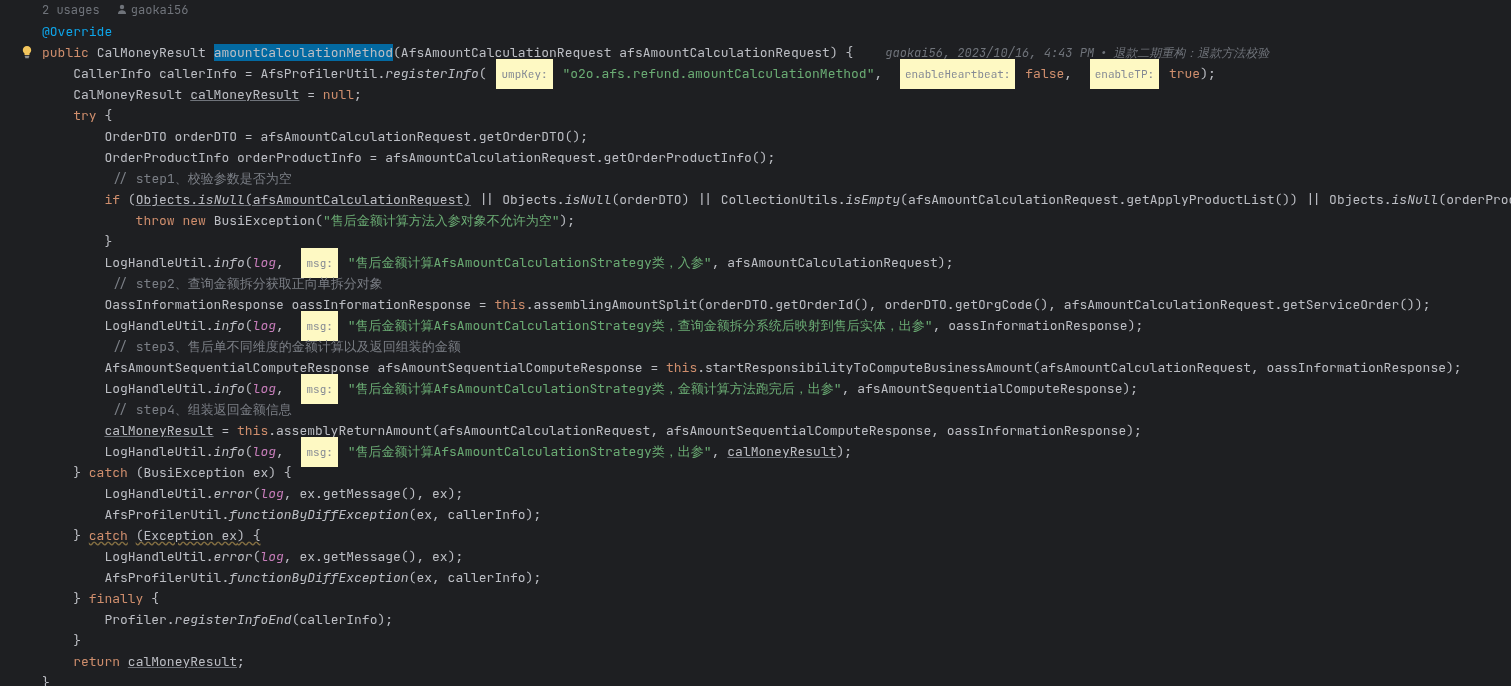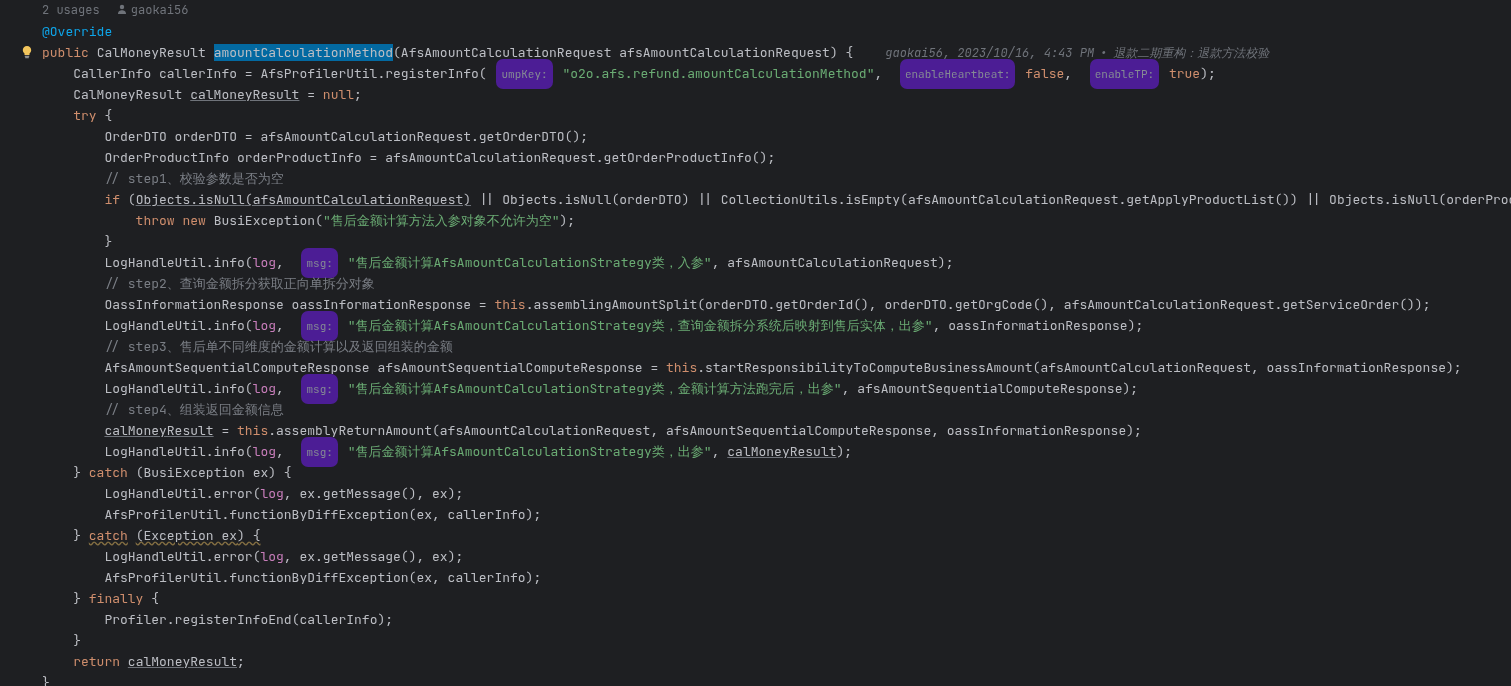--- a/index.html
+++ b/index.html
@@ -55,40 +55,40 @@
     }
     .code-line {
       height: 21px;
       line-height: 21px;
     }
     .kw-annotation { color: #0ea5e9; }
     .kw { color: #cf8e6d; }
     .type { color: #bcbec4; }
     .method-name-decl { color: #bcbec4; background: #0369a1; }
     .param-hint {
-      background: #4c1d95;
+      background: #fef9c3;
       color: #858a94;
-      border-radius: 7px;
+      border-radius: 0;
       padding: 8px 5px;
       font-size: 11px;
       margin: 0 2px;
     }
     .string { color: #6aab73; }
-    .comment { color: #7a7e85; }
+    .comment { color: #7a7e85; margin-left: 8px; }
     .underline { text-decoration: underline; text-decoration-style: solid; text-decoration-color: #6f737a; }
     .wavy-underline { text-decoration: underline; text-decoration-style: wavy; text-decoration-color: #857042; }
     .inlay-author {
       color: #6f737a;
       font-style: italic;
       margin-left: 32px;
       font-size: 12px;
     }
     .dot-sep { color: #6f737a; margin: 0 6px; }
-    .italic { }
-    .field-ref { color: #c77dba; }
+    .italic { font-style: italic; }
+    .field-ref { color: #c77dba; font-style: italic; }
   </style>
 </head>
 <body>
 
 <div class="gutter">
   <div class="bulb-icon">
     <svg width="14" height="14" viewBox="0 0 14 14">
       <path d="M7 1 C4.5 1 2.8 2.8 2.8 5 C2.8 6.5 3.5 7.5 4.5 8.5 L4.5 10 L9.5 10 L9.5 8.5 C10.5 7.5 11.2 6.5 11.2 5 C11.2 2.8 9.5 1 7 1 Z" fill="#f2c55c"></path>
       <rect x="4.8" y="10.8" width="4.4" height="1" fill="#aaa"></rect>
       <rect x="5.2" y="12.2" width="3.6" height="1" fill="#aaa"></rect>

